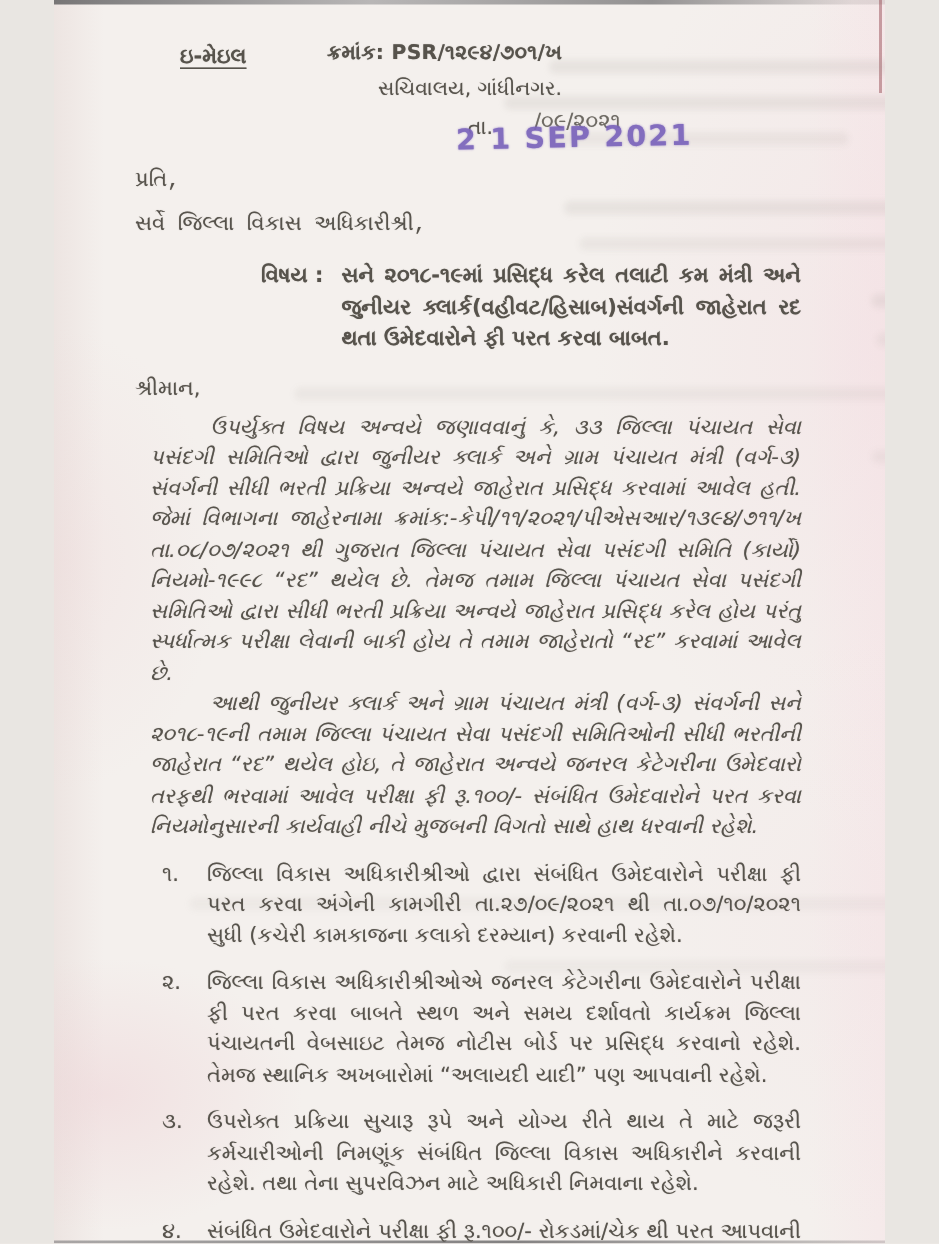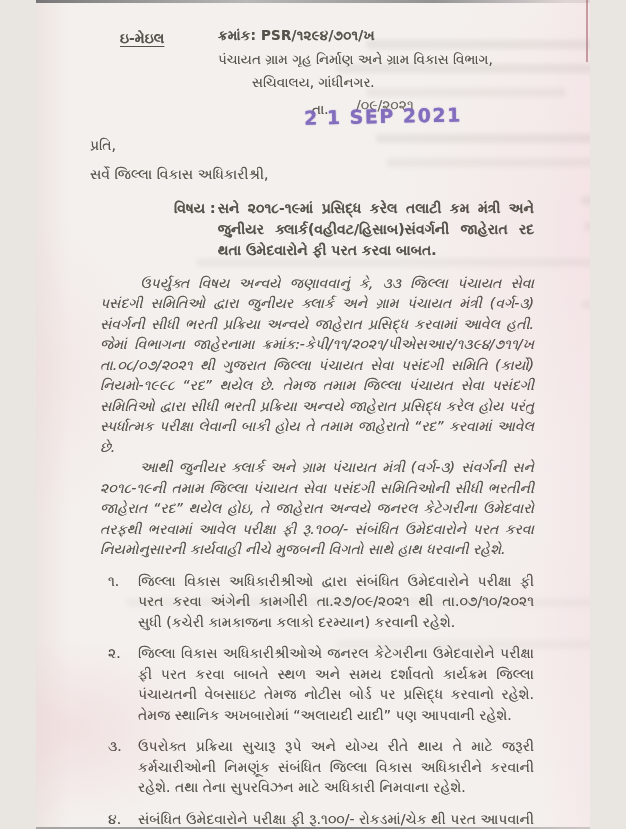--- a/index.html
+++ b/index.html
@@ -62,24 +62,24 @@
     position:absolute;left:86px;top:9px;
     color:#7a63bb;
     font-weight:bold;
     font-size:19px;
     letter-spacing:1.5px;
     white-space:nowrap;
     transform:rotate(-1.2deg);
     opacity:.92;
     text-shadow:0 0 1px rgba(122,99,187,.8), 0 0 2px rgba(122,99,187,.25);
   }
-  .to-block{margin:7px 0 0 -10px;line-height:25px;}
+  .to-block{margin:7px 0 0 -10px;line-height:25px;font-family:Liberation Mono, monospace;}
   .recipient-name{margin-top:4px;}
   .subject{
-    display:flex;gap:2px;
+    display:flex;gap:12px;
     margin:11px 0 12px 74px;
     font-weight:bold;
     line-height:21px;
   }
   .subj-label{white-space:nowrap;flex:none;}
   .subj-text{
     max-width:352px;
     text-underline-offset:3.5px;
     text-align:justify;
   }
@@ -111,40 +111,40 @@
   <div class="bleed" style="left:545px;top:300px;width:70px;opacity:.7;"></div>
   <div class="bleed" style="left:90px;top:598px;width:500px;opacity:.55;"></div>
   <div class="bleed" style="left:300px;top:640px;width:300px;opacity:.55;"></div>
 
   <div class="content">
 
     <div class="hdr">
       <div class="email">ઇ-મેઇલ</div>
       <div class="hdr-right">
         <div class="ref">ક્રમાંક: PSR/૧૨૯૪/૭૦૧/ખ</div>
-        <div>પંચાયત ગ્રામ ગૃહ નિર્માણ અને ગ્રામ વિકાસ વિભાગ,</div>
         <div class="dept2">સચિવાલય, ગાંધીનગર.</div>
         <div class="date-row">
           <span class="date-prefix">તા.</span>
           <span class="date-val">/૦૯/૨૦૨૧</span>
           <span class="stamp">2 1  SEP 2021</span>
         </div>
       </div>
     </div>
 
     <div class="to-block">
       <div>પ્રતિ,</div>
       <div class="recipient-name">સર્વે જિલ્લા વિકાસ અધિકારીશ્રી,</div>
     </div>
 
     <div class="subject">
       <span class="subj-label">વિષય :</span>
       <span class="subj-text">સને ૨૦૧૮-૧૯માં પ્રસિદ્ધ કરેલ તલાટી કમ મંત્રી અને જુનીયર ક્લાર્ક(વહીવટ/હિસાબ)સંવર્ગની જાહેરાત રદ થતા ઉમેદવારોને ફી પરત કરવા બાબત.</span>
     </div>
 
+    <div class="salutation">શ્રીમાન,</div>
 
     <p class="para">ઉપર્યુક્ત વિષય અન્વયે જણાવવાનું કે, ૩૩ જિલ્લા પંચાયત સેવા પસંદગી સમિતિઓ દ્વારા જુનીયર ક્લાર્ક અને ગ્રામ પંચાયત મંત્રી (વર્ગ-૩) સંવર્ગની સીધી ભરતી પ્રક્રિયા અન્વયે જાહેરાત પ્રસિદ્ધ કરવામાં આવેલ હતી. જેમાં વિભાગના જાહેરનામા ક્રમાંક:-કેપી/૧૧/૨૦૨૧/પીએસઆર/૧૩૯૪/૭૧૧/ખ તા.૦૮/૦૭/૨૦૨૧ થી ગુજરાત જિલ્લા પંચાયત સેવા પસંદગી સમિતિ (કાર્યો) નિયમો-૧૯૯૮ “રદ” થયેલ છે. તેમજ તમામ જિલ્લા પંચાયત સેવા પસંદગી સમિતિઓ દ્વારા સીધી ભરતી પ્રક્રિયા અન્વયે જાહેરાત પ્રસિદ્ધ કરેલ હોય પરંતુ સ્પર્ધાત્મક પરીક્ષા લેવાની બાકી હોય તે તમામ જાહેરાતો “રદ” કરવામાં આવેલ છે.</p>
     <p class="para">આથી જુનીયર ક્લાર્ક અને ગ્રામ પંચાયત મંત્રી (વર્ગ-૩) સંવર્ગની સને ૨૦૧૮-૧૯ની તમામ જિલ્લા પંચાયત સેવા પસંદગી સમિતિઓની સીધી ભરતીની જાહેરાત “રદ” થયેલ હોઇ, તે જાહેરાત અન્વયે જનરલ કેટેગરીના ઉમેદવારો તરફથી ભરવામાં આવેલ પરીક્ષા ફી રૂ.૧૦૦/- સંબંધિત ઉમેદવારોને પરત કરવા નિયમોનુસારની કાર્યવાહી નીચે મુજબની વિગતો સાથે હાથ ધરવાની રહેશે.</p>
 
     <div class="list">
       <div class="item">
         <span class="num">૧.</span>
         <span class="itext">જિલ્લા વિકાસ અધિકારીશ્રીઓ દ્વારા સંબંધિત ઉમેદવારોને પરીક્ષા ફી પરત કરવા અંગેની કામગીરી તા.૨૭/૦૯/૨૦૨૧ થી તા.૦૭/૧૦/૨૦૨૧ સુધી (કચેરી કામકાજના કલાકો દરમ્યાન) કરવાની રહેશે.</span>
       </div>
       <div class="item">

